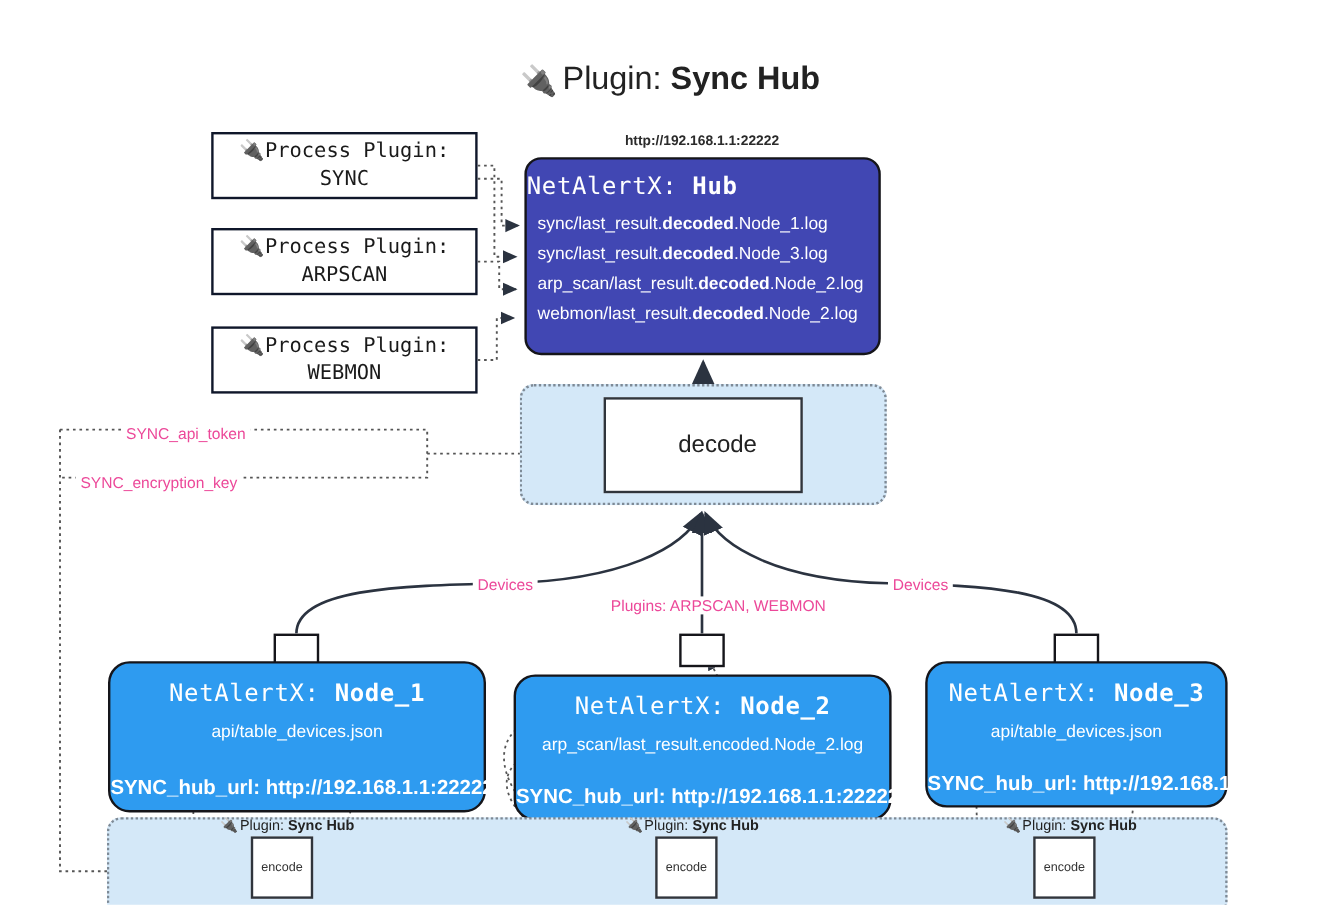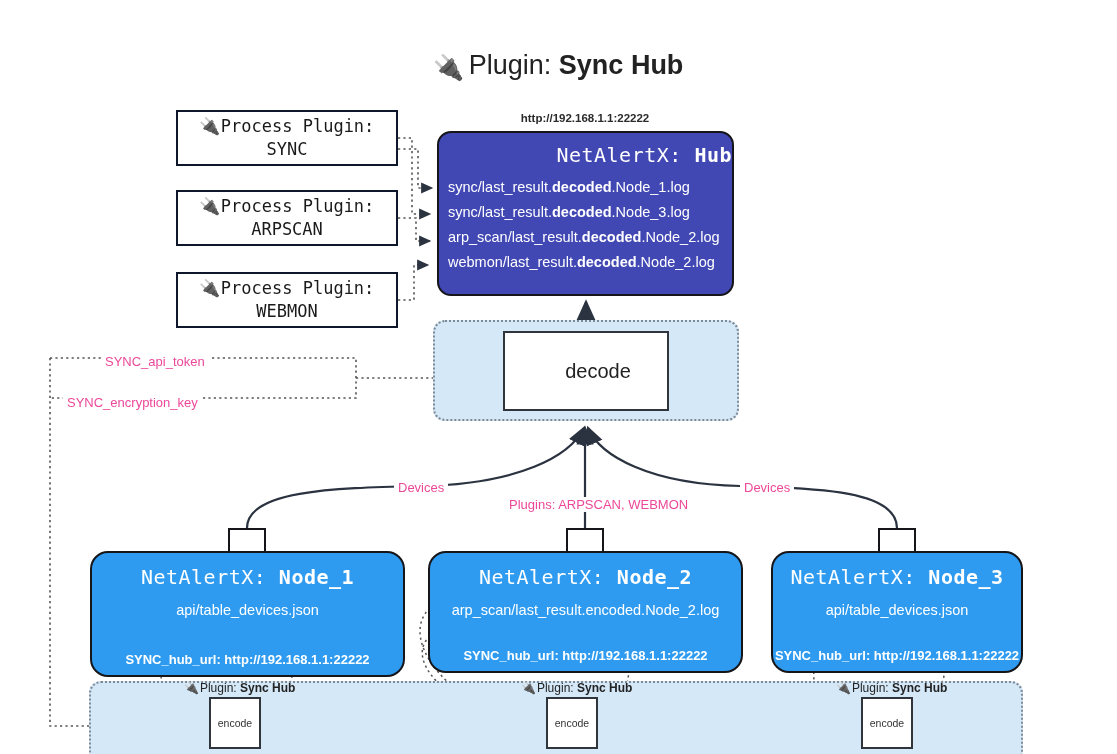--- a/index.html
+++ b/index.html
@@ -22,21 +22,21 @@
   .procbox .l1{white-space:nowrap;}
   .procbox .l2{white-space:nowrap;}
   #proc1{left:176px;top:74px;}
   #proc2{left:176px;top:154px;}
   #proc3{left:176px;top:236px;}
 
   
   #huburl{left:440px;top:76px;width:290px;text-align:center;font-size:11.5px;font-weight:bold;color:#2b2b2b;}
   #hub{left:437px;top:95px;width:297px;height:165px;background:#4147b3;border:2.5px solid #15151a;
        border-radius:14px;color:#fff;padding-top:10px;}
-  #hub .htitle{text-align:right;font-family:"DejaVu Sans Mono","Liberation Mono",monospace;
+  #hub .htitle{text-align:left;font-family:"DejaVu Sans Mono","Liberation Mono",monospace;
                font-size:20px;letter-spacing:.5px;margin-bottom:8px;}
   #hub .htitle b{font-weight:bold;}
   #hub .logline{font-size:14.5px;line-height:1.72;padding-left:9px;white-space:nowrap;}
   #hub .logline b{font-weight:bold;}
 
   
   #decodegrp{left:433px;top:284px;width:306px;height:101px;background:#d4e8f8;
              border:2px dotted #7e8a96;border-radius:12px;}
   #decodebox{left:503px;top:295px;width:166px;height:80px;background:#fff;border:2.2px solid #30353c;
              display:flex;align-items:center;justify-content:center;font-size:20px;color:#222;padding-left:24px;}
@@ -56,24 +56,24 @@
   #encl2{left:521px;top:645px;}
   #encl3{left:836px;top:645px;}
 
   
   .nodecard{background:#2e9bf0;border:2.5px solid #15151a;border-radius:18px;color:#fff;}
   .nodecard .ntitle{text-align:center;font-family:"DejaVu Sans Mono","Liberation Mono",monospace;
                     font-size:20px;margin-top:12px;letter-spacing:.5px;}
   .nodecard .ntitle b{font-weight:bold;}
   .nodecard .nline{text-align:center;font-size:14.5px;margin-top:13px;white-space:nowrap;}
   .nodecard .nline.tight{margin-top:7px;}
-  .nodecard .nfoot{text-align:center;font-size:13px;font-weight:bold;position:absolute;
+  .nodecard .nfoot{text-align:center;font-size:17px;font-weight:bold;position:absolute;
                    left:0;right:0;bottom:8px;white-space:nowrap;}
   #node1{left:90px;top:515px;width:315px;height:126px;}
-  #node2{left:428px;top:515px;width:315px;height:122px;}
+  #node2{left:428px;top:526px;width:315px;height:122px;}
   #node3{left:771px;top:515px;width:252px;height:122px;}
 
   
   .env{width:38px;height:28px;background:#fff;border:2px solid #15151a;}
   #env1{left:228px;top:492px;}
   #env2{left:566px;top:492px;}
   #env3{left:878px;top:492px;}
 
   
   .flabel{font-size:13px;color:#ec4899;white-space:nowrap;background:#fff;padding:0 4px;}

